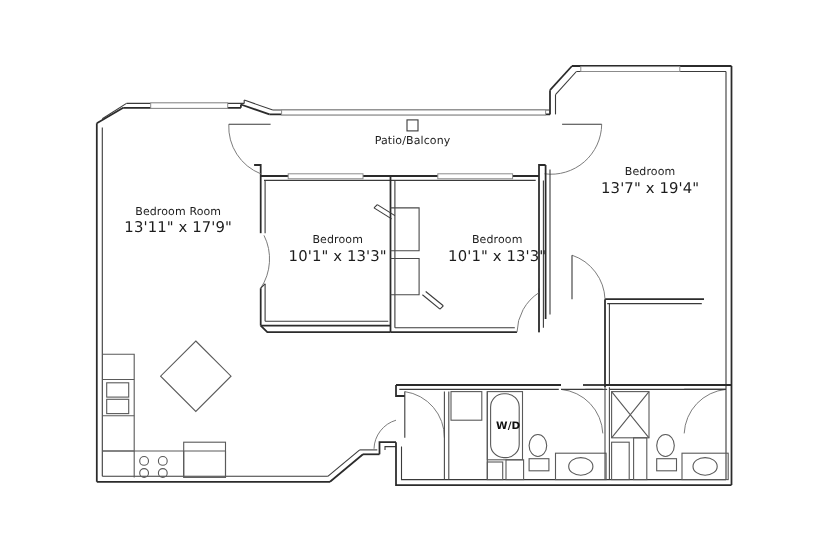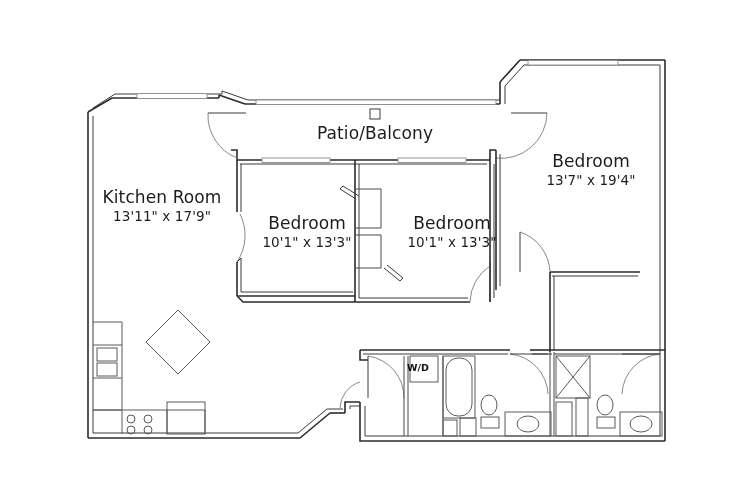--- a/index.html
+++ b/index.html
@@ -34,21 +34,21 @@
   .win       { fill: #ffffff; stroke: #8c8c8c; stroke-width: 0.9; }
   .label {
     position: absolute;
     text-align: center;
     color: #1c1c1c;
     font-family: "DejaVu Sans", sans-serif;
     line-height: 1.32;
     white-space: nowrap;
     letter-spacing: 0.1px;
   }
-  .label .ln1 { display: block; font-size: 17px; }
+  .label .ln1 { display: block; font-size: 10px; }
   .label .ln2 { display: block; font-size: 13.5px; }
   .label.wd {
     font-size: 9.5px;
     font-weight: bold;
     color: #111;
   }
 </style>
 </head>
 <body>
 
@@ -255,21 +255,21 @@
       <path class="fixture" d="M 178 310 L 210 342 L 178 374 L 146 342 Z"></path>
     </g>
 
     <g>
       <path class="swing" d="M 340 408 A 28 28 0 0 1 360 382"></path>
     </g>
 
   </svg>
 
   <div class="label" style="left:82px; top:186px; width:160px;">
-    <span class="ln1">Kitchen Room</span>
+    <span class="ln1">Bedroom Room</span>
     <span class="ln2">13'11" x 17'9"</span>
   </div>
 
   <div class="label" style="left:305px; top:122px; width:140px;">
     <span class="ln1">Patio/Balcony</span>
   </div>
 
   <div class="label" style="left:242px; top:212px; width:130px;">
     <span class="ln1">Bedroom</span>
     <span class="ln2">10'1" x 13'3"</span>
@@ -279,17 +279,17 @@
     <span class="ln1">Bedroom</span>
     <span class="ln2">10'1" x 13'3"</span>
   </div>
 
   <div class="label" style="left:524px; top:150px; width:134px;">
     <span class="ln1">Bedroom</span>
     <span class="ln2">13'7" x 19'4"</span>
   </div>
 
 
-  <div class="label wd" style="left:404px; top:362px; width:28px;">
+  <div class="label wd" style="left:404px; top:382px; width:28px;padding-left:44px;">
     <span class="ln1" style="font-size:9.5px;">W/D</span>
   </div>
 
 </div>
 
 </body></html>

